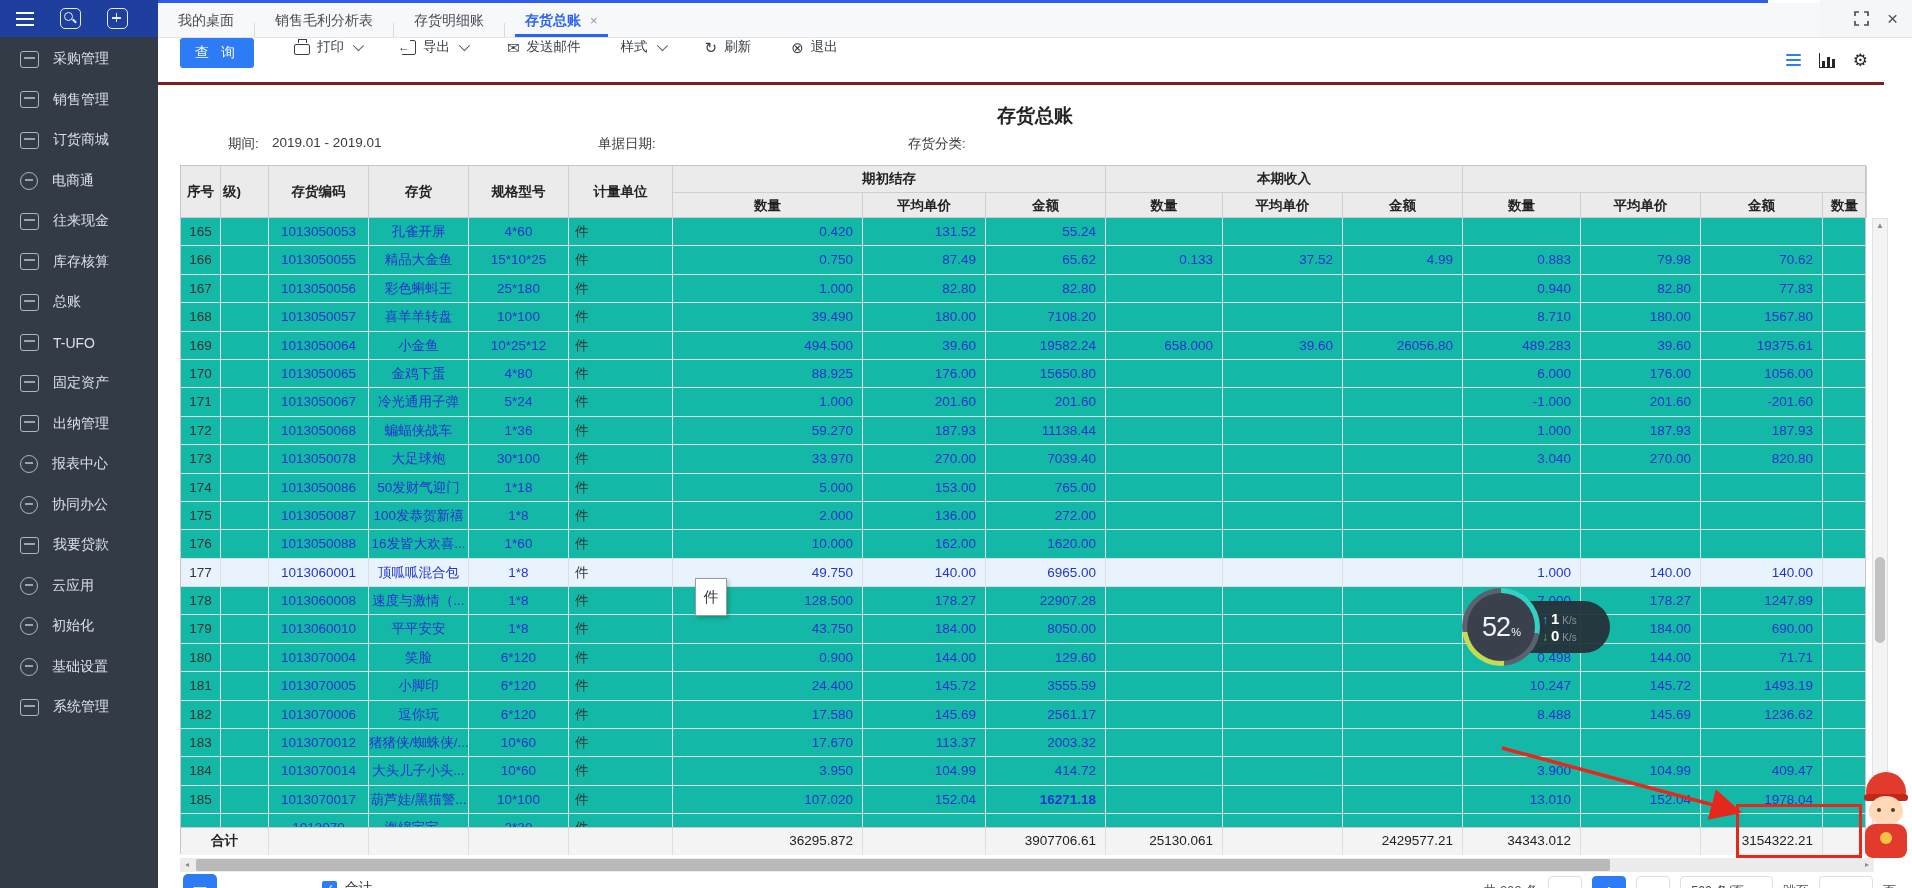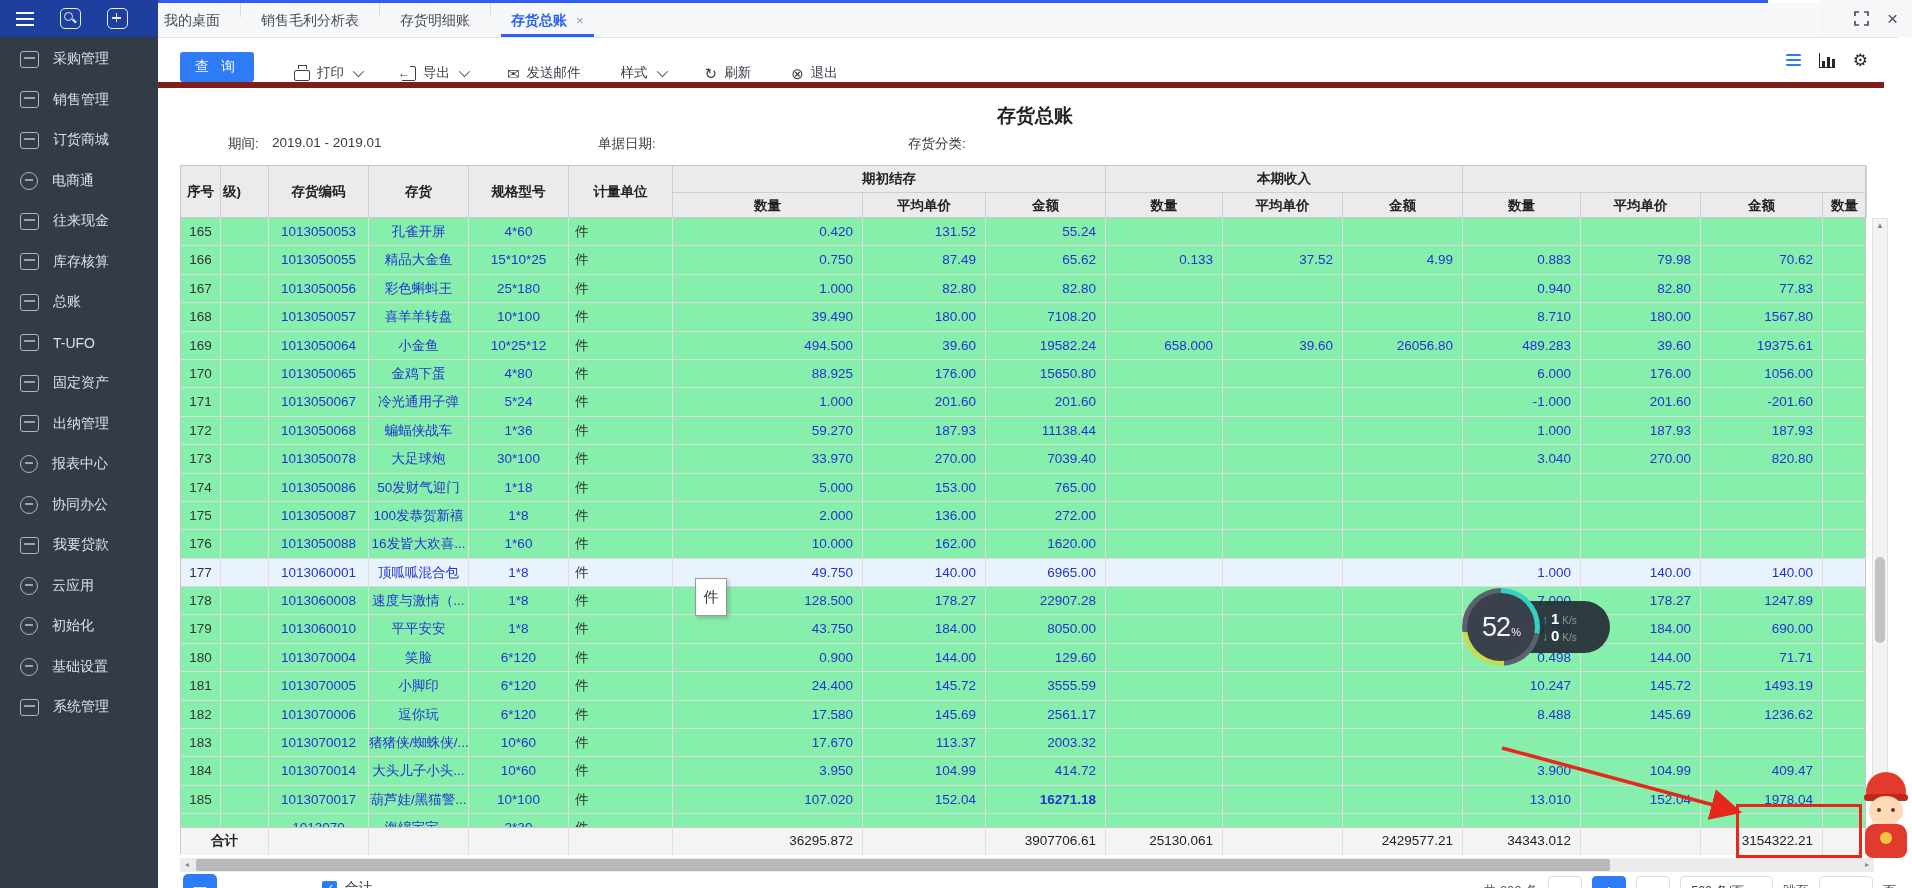--- a/index.html
+++ b/index.html
@@ -10,34 +10,34 @@
   .brandbox{position:absolute;left:0;top:0;width:158px;height:37px;background:#1e3f9e;z-index:7;
             display:flex;align-items:center;gap:26px;padding-left:16px;box-sizing:border-box}
   .burger{width:18px;height:2px;background:#fff;position:relative;flex:0 0 auto}
   .burger::before,.burger::after{content:'';position:absolute;left:0;width:18px;height:2px;background:#fff}
   .burger::before{top:-6px}.burger::after{top:6px}
   .hicon{width:19px;height:19px;border:1.6px solid #e8ecf8;border-radius:5px;position:relative;flex:0 0 auto}
   .hicon.search::before{content:'';position:absolute;left:3px;top:3px;width:7px;height:7px;border:1.6px solid #e8ecf8;border-radius:50%}
   .hicon.search::after{content:'';position:absolute;left:11px;top:11px;width:5px;height:1.6px;background:#e8ecf8;transform:rotate(45deg)}
   .hicon.newtab::before{content:'';position:absolute;left:4px;top:8px;width:9px;height:1.8px;background:#e8ecf8}
   .hicon.newtab::after{content:'';position:absolute;left:7.6px;top:4.4px;width:1.8px;height:9px;background:#e8ecf8}
-  .tabbar{position:absolute;left:144px;top:3px;width:1754px;height:34px;background:#f7f8fa;
-          border-bottom:1px solid #e3e5e8;display:flex;align-items:flex-start;z-index:5}
+  .tabbar{position:absolute;left:158px;top:3px;width:1754px;height:34px;background:#f7f8fa;
+          border-bottom:1px solid #e3e5e8;display:flex;align-items:flex-end;z-index:5}
   .tab{padding:0 20px;font-size:14px;color:#474c55;height:34px;line-height:34px;position:relative;cursor:default;white-space:nowrap}
   .tabdiv{width:1px;height:14px;background:#d8dbe0}
   .tab.active{color:#2b64f5;font-weight:bold}
   .tab.active::after{content:'';position:absolute;left:10px;right:10px;bottom:0;height:3px;background:#2b64f5}
   .tab .closex{font-weight:normal;color:#8a97b8;margin-left:9px;font-size:13px}
   .wincontrols{position:absolute;right:0;top:0;width:92px;height:37px;background:#f5f6f8;z-index:8;
                display:flex;align-items:center;justify-content:flex-end;gap:18px;padding-right:14px;box-sizing:border-box}
   .expand-svg{display:block}
   .winx{font-size:19px;color:#4a4f57;line-height:1}
   
   .toolbar{position:absolute;left:158px;top:38px;width:1726px;height:44px;background:#fff;
-           border-bottom:6px solid #7f1d1d;display:flex;align-items:flex-end;z-index:4}
+           border-bottom:3px solid #7f1d1d;display:flex;align-items:flex-start;z-index:4}
   .btn-query{margin-left:22px;width:74px;height:30px;background:#2d7cf6;color:#fff;border:none;border-radius:3px;
              font-size:14px;font-family:inherit;letter-spacing:4px;text-align:center}
   .titem{display:flex;align-items:center;gap:7px;margin-left:40px;font-size:13.5px;color:#3a3f47;white-space:nowrap}
   .caret{width:7px;height:7px;border-right:1.6px solid #555;border-bottom:1.6px solid #555;
          transform:rotate(45deg) translateY(-2px);margin-left:2px;flex:0 0 auto}
   .ic-print{width:14px;height:9px;border:1.6px solid #3a3f47;border-radius:2px;position:relative;margin-top:4px}
   .ic-print::before{content:'';position:absolute;left:2.5px;top:-6px;width:7px;height:3px;border:1.6px solid #3a3f47;border-bottom:none}
   .ic-export{width:13px;height:13px;border:1.6px solid #3a3f47;border-radius:2px;position:relative}
   .ic-export::before{content:'\2190';position:absolute;left:-4px;top:-1px;font-size:12px;color:#3a3f47;background:#fff}
   .uic{font-size:15px;color:#3a3f47;line-height:1}
@@ -62,21 +62,21 @@
   .filters{position:absolute;left:0;top:135px;width:1912px;height:20px;font-size:13.5px;color:#3b3b3b;z-index:2}
   .filters span{position:absolute;white-space:nowrap}
   .f-period-l{left:228px}.f-period-v{left:272px}.f-docdate{left:598px}.f-cat{left:908px}
   
   .grid{position:absolute;left:180px;top:165px;width:1686px;height:689px;border:1px solid #c6c6c6;
         box-sizing:border-box;background:#fff;z-index:2}
   .ghead{position:relative;height:52px;background:#ebebeb;border-bottom:1px solid #c9c9c9;box-sizing:border-box}
   .hc{position:absolute;box-sizing:border-box;border-right:1px solid #cfcfcf;display:flex;align-items:center;
       justify-content:center;font-size:13.5px;font-weight:bold;color:#222;overflow:hidden;white-space:nowrap}
   .gbody{position:relative;height:609px;overflow:hidden}
-  .tr{display:flex;height:28.4px;box-sizing:border-box;border-bottom:1px solid #dcdcdc;background:#86efac}
+  .tr{display:flex;height:28.4px;box-sizing:border-box;border-bottom:1px solid #dcdcdc;background:#14b8a6}
   .tr.hl{background:#e9f3fd}
   .td{box-sizing:border-box;border-right:1px solid #dfdfdf;font-size:13.5px;line-height:27px;color:#2433cf;
       overflow:hidden;white-space:nowrap;flex:0 0 auto}
   .td.ctr{text-align:center}.td.rt{text-align:right;padding-right:9px}
   .td.dark{color:#333}.td.lft{text-align:left;padding-left:6px}
   .tr.partial{height:12.6px;border-bottom:none}
   .tfoot{display:flex;height:28px;background:#f4f4f4;border-top:1px solid #c9c9c9;box-sizing:border-box}
   .tfoot .td{color:#222;line-height:26px}
   .tfoot .lblcell{font-weight:bold;text-align:center}
   

